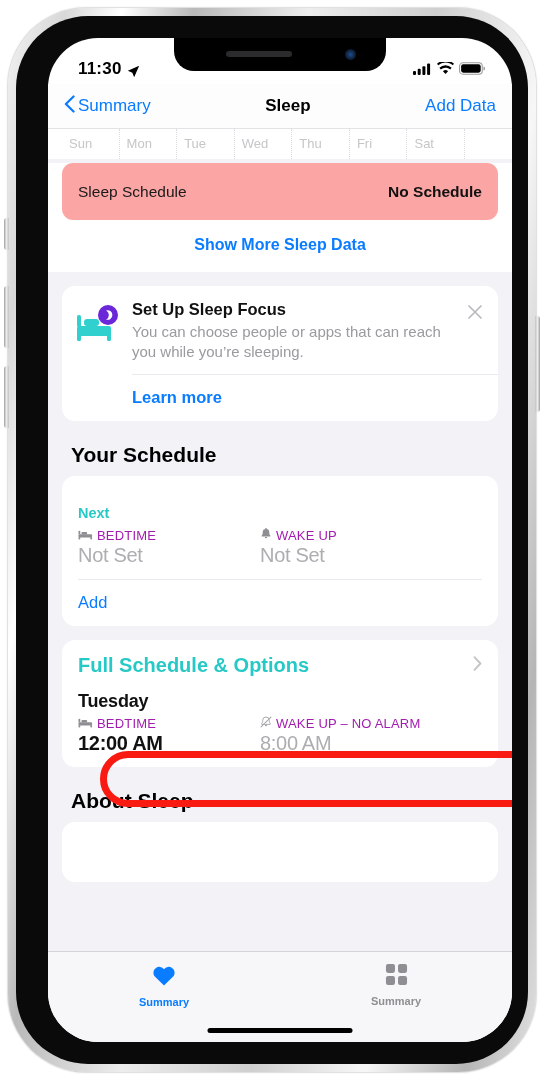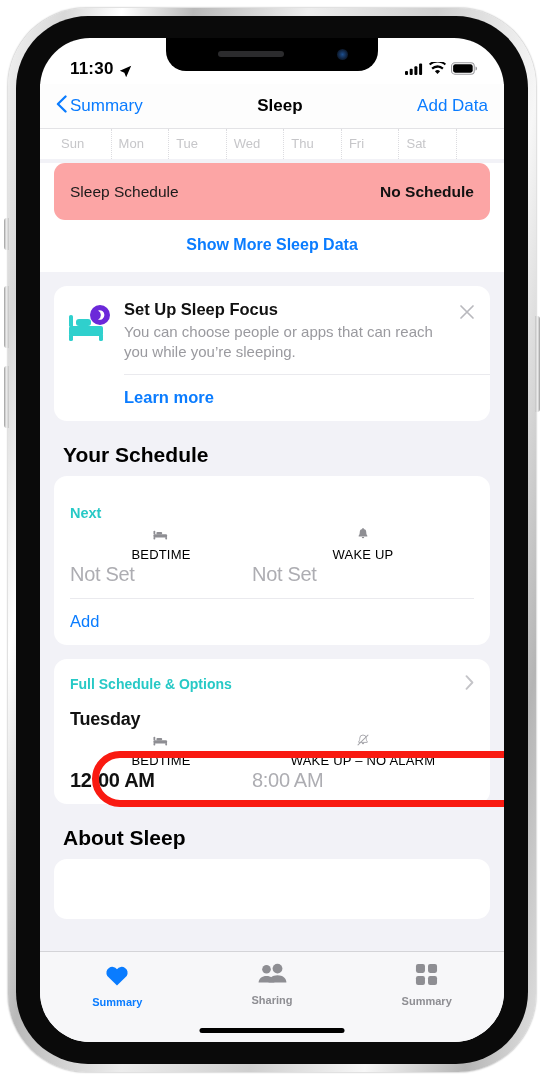--- a/index.html
+++ b/index.html
@@ -20,21 +20,21 @@
     background: linear-gradient(100deg,#f2f2f2 0%,#d8d8d8 8%,#ffffff 16%,#b9b9b9 26%,#ededed 42%,#cfcfcf 60%,#f7f7f7 76%,#b5b5b5 90%,#e2e2e2 100%);
     box-shadow: 0 0 2px rgba(0,0,0,.45);
   }
   .phone-bezel {
     position: absolute; left: 16px; top: 16px;
     width: 512px; height: 1048px;
     border-radius: 72px;
     background: #0a0a0a;
   }
   .screen {
-    position: absolute; left: 40px; top: 38px;
+    position: absolute; left: 48px; top: 38px;
     width: 464px; height: 1004px;
     border-radius: 50px;
     background: #ffffff;
     overflow: hidden;
   }
   .side-btn {
     position: absolute; left: 4px; width: 5px;
     background: linear-gradient(90deg,#9a9a9a,#eeeeee 45%,#c2c2c2);
     border-radius: 3px 0 0 3px;
   }
@@ -129,30 +129,30 @@
   
   .section-title { font-size: 21px; font-weight: 700; color: #000;
                    padding: 22px 0 9px 16px; margin-left: 7px; }
   .sched-card { background: #fff; border-radius: 13px; margin: 0 14px; overflow: hidden; }
   .sched-pad { padding: 13px 16px 12px; }
   .next-label { color: #27c9c6; font-size: 14.5px; font-weight: 700; margin-bottom: 7px; margin-top: 16px; }
   .time-cols { display: flex; }
   .time-col { flex: 1; }
   .time-col.right { flex: 1.22; }
   .tc-head { display: flex; align-items: center; gap: 4px;
-             font-size: 13px; color: #000000; letter-spacing: .2px; margin-bottom: 1px; flex-direction: column; }
+             font-size: 13px; color: #a21caf; letter-spacing: .2px; margin-bottom: 1px; }
   .tc-val { font-size: 20px; font-weight: 700; color: #111; letter-spacing: -.3px; }
   .tc-val.muted { color: #adadb2; font-weight: 400; }
   .tc-val.notset { color: #adadb2; font-weight: 400; }
   .sched-sep { height: 1px; background: #eaeaee; margin: 0 16px; }
   .add-link { color: #0a7cff; font-size: 16.5px; padding: 13px 0 14px 16px; }
 
   .full-sched-row {
     display: flex; align-items: center; justify-content: space-between;
-    padding: 14px 16px 14px; color: #27c9c6; font-size: 14px; font-weight: 700;
+    padding: 14px 16px 14px; color: #27c9c6; font-size: 20px; font-weight: 700;
   }
   .chev { color: #c4c4c8; font-size: 19px; font-weight: 400; }
 
   .tuesday-label { font-size: 18px; font-weight: 700; color: #111;
                    padding: 0 16px 4px; letter-spacing: -.2px; }
 
   
   .about-card { background: #fff; border-radius: 13px; margin: 0 14px;
                 height: 60px; }
 
@@ -391,31 +391,20 @@
       <div class="tab active">
         <span>
           <svg viewBox="0 0 26 24" width="26" height="24">
               <path d="M13 22.4 3.3 12.9A5.9 5.9 0 0 1 13 6.2a5.9 5.9 0 0 1 9.7 6.7z" fill="#0a7cff"></path>
             </svg>
         </span>
         <span class="tab-label">Summary</span>
       </div>
       <div class="tab">
         <span>
-          <svg viewBox="0 0 30 22" width="30" height="22">
-            <circle cx="9.5" cy="6.2" r="4.3" fill="#8e8e93"></circle>
-            <circle cx="20.5" cy="5.6" r="4.9" fill="#8e8e93"></circle>
-            <path d="M1.6 19.5c0-4 3.5-6.6 7.9-6.6s7.9 2.6 7.9 6.6z" fill="#8e8e93"></path>
-            <path d="M11.6 19.5c0-4.4 3.9-7.2 8.9-7.2s8.9 2.8 8.9 7.2z" fill="#8e8e93"></path>
-          </svg>
-        </span>
-        <span class="tab-label">Sharing</span>
-      </div>
-      <div class="tab">
-        <span>
           <svg viewBox="0 0 24 24" width="23" height="23">
             <rect x="1" y="1" width="9.4" height="9.4" rx="2.2" fill="#8e8e93"></rect>
             <rect x="13.6" y="1" width="9.4" height="9.4" rx="2.2" fill="#8e8e93"></rect>
             <rect x="1" y="13.6" width="9.4" height="9.4" rx="2.2" fill="#8e8e93"></rect>
             <rect x="13.6" y="13.6" width="9.4" height="9.4" rx="2.2" fill="#8e8e93"></rect>
           </svg>
         </span>
         <span class="tab-label">Summary</span>
       </div>
       <div class="home-ind"></div>

